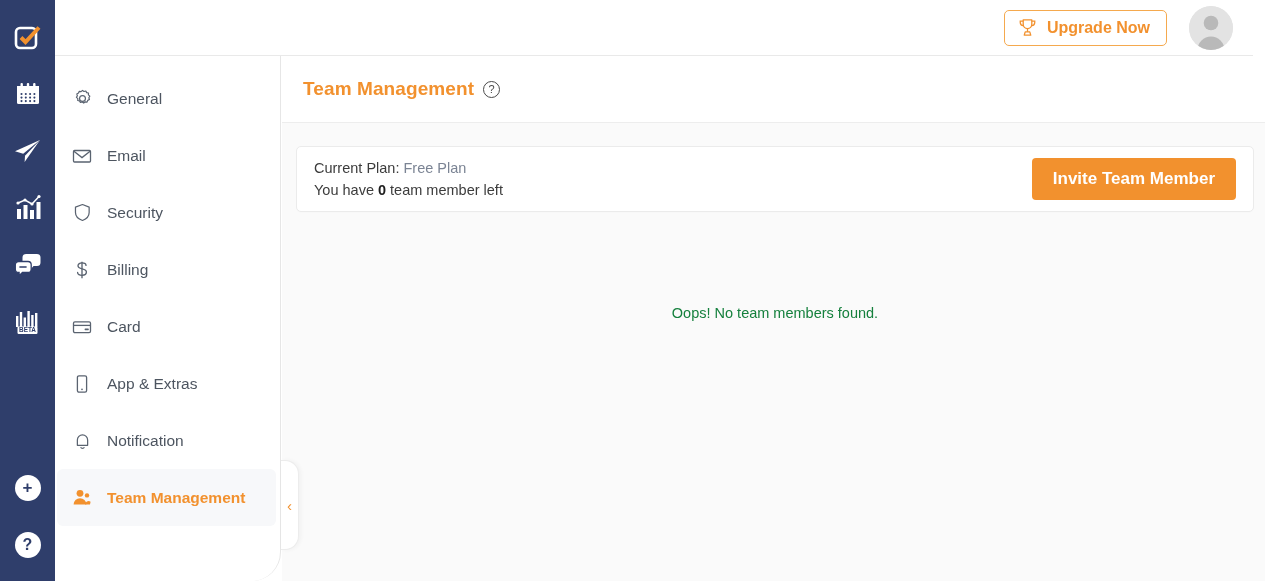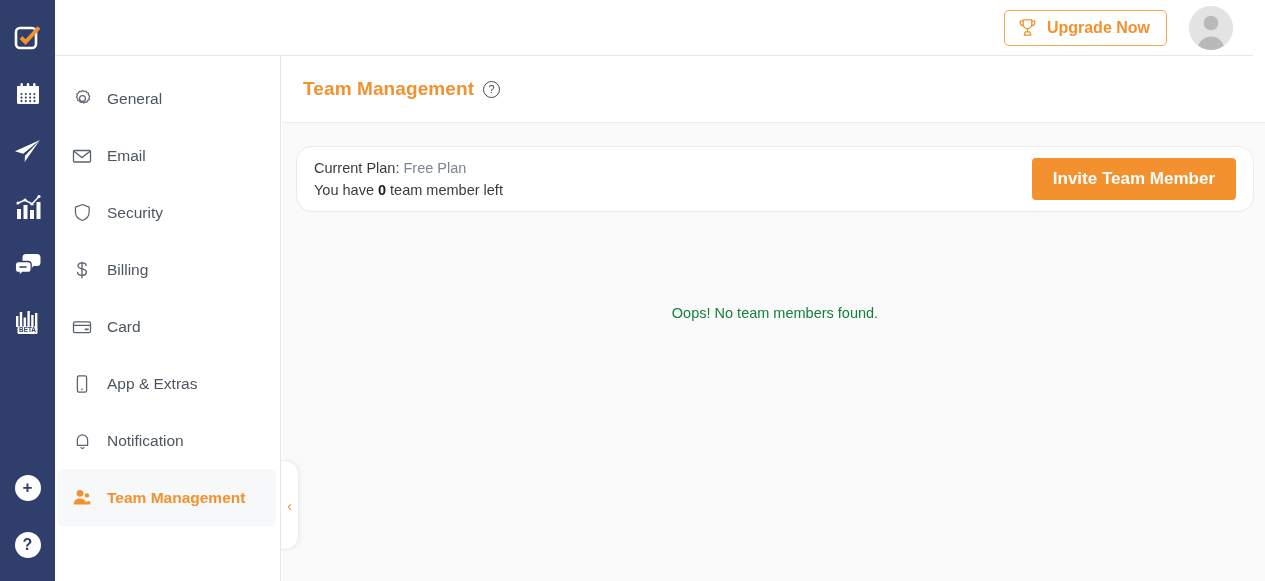--- a/index.html
+++ b/index.html
@@ -37,20 +37,21 @@
   .rail-circle.q { font-size: 16px; }
 
   
   .sidebar {
     width: 226px; flex: 0 0 226px;
     background: #ffffff;
     border-right: 1px solid #e6e6e6;
     padding-top: 13px;
     position: relative;
     z-index: 3;
+    border-radius: 29px;
   }
   .nav-item {
     height: 57px;
     display: flex; align-items: center;
     padding-left: 14px;
     margin: 0 4px 0 2px;
     border-radius: 6px;
     color: #4d5560;
     font-size: 15.5px;
     cursor: pointer;
@@ -140,21 +141,21 @@
   }
   .body-area {
     flex: 1 1 auto;
     background: #fafafa;
     border-top: 1px solid #ededed;
     padding: 23px 11px 0 14px;
   }
   .plan-card {
     background: #ffffff;
     border: 1px solid #ebebeb;
-    border-radius: 16px;
+    border-radius: 5px;
     height: 66px;
     display: flex; align-items: center; justify-content: space-between;
     padding: 0 17px 0 17px;
     box-shadow: 0 1px 1px rgba(0,0,0,0.012);
   }
   .plan-lines { font-size: 14.5px; color: #3c3c3c; line-height: 22px; }
   .plan-muted { color: #7b8494; }
   .plan-strong { font-weight: bold; color: #1d1d1d; }
   .invite-btn {
     background: #f2912e;

